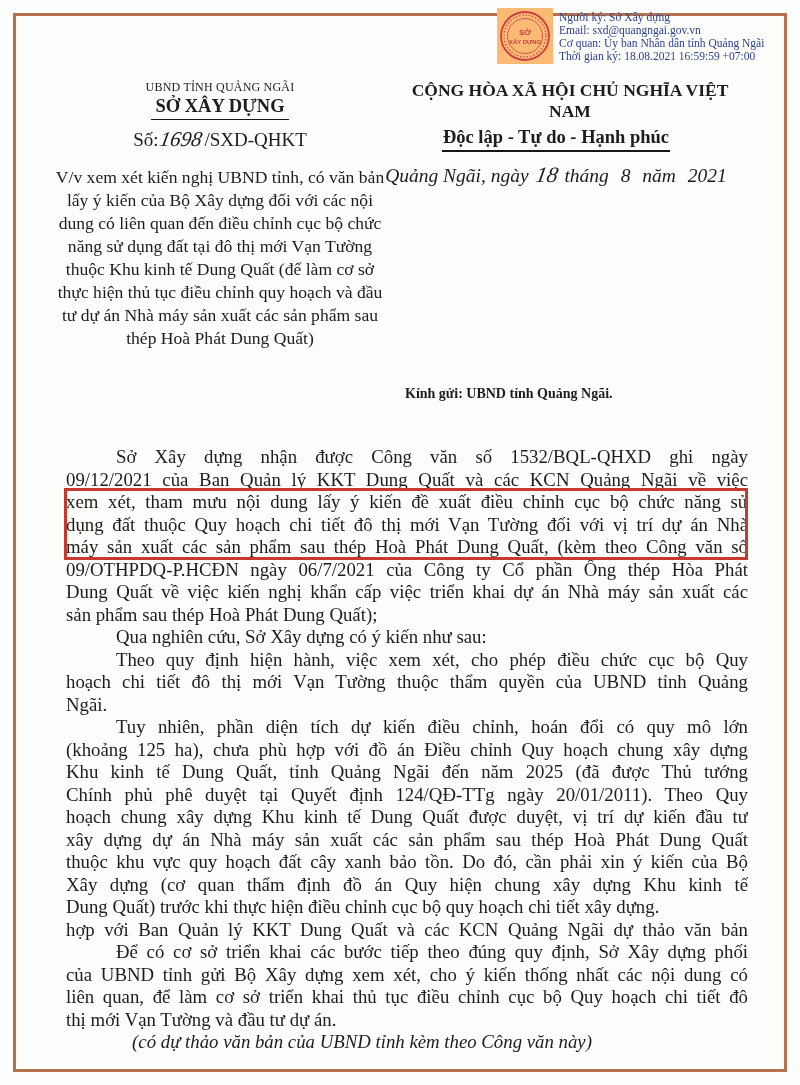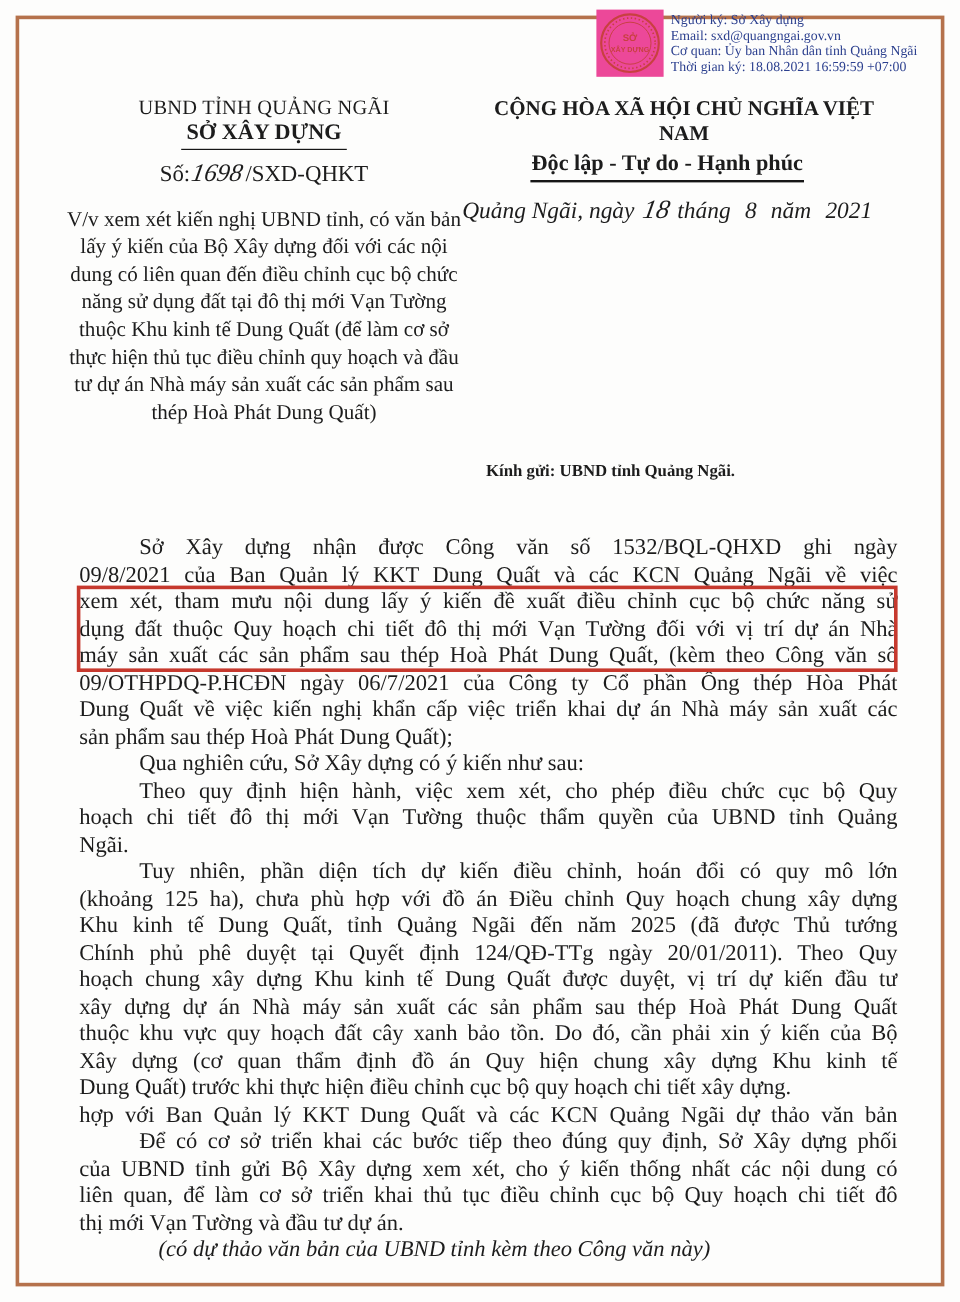--- a/index.html
+++ b/index.html
@@ -3,26 +3,26 @@
 <meta charset="utf-8">
 <style>
   html,body{margin:0;padding:0;background:#ffffff;}
   .page{position:relative;width:800px;height:1085px;background:#fdfdfc;overflow:hidden;
         font-family:"Liberation Serif","DejaVu Serif",serif;color:#1c1c1c;}
   .page-border{position:absolute;left:13px;top:13px;right:13px;bottom:13px;
         border:3px solid #b5724c;pointer-events:none;}
 
   
   .sig{position:absolute;left:497px;top:8px;display:flex;}
-  .seal-wrap{width:56px;height:56px;background:#ec4899;display:flex;align-items:center;justify-content:center;}
+  .seal-wrap{width:56px;height:56px;background:#fdba74;display:flex;align-items:center;justify-content:center;}
   .sig-lines{margin-left:6px;padding-top:3px;font-size:11.5px;line-height:13px;color:#2b3f8e;white-space:nowrap;}
 
   
   .hdr-left{position:absolute;left:50px;top:80px;width:340px;text-align:center;}
-  .hdr-left .parent{font-size:17px;letter-spacing:.2px;}
+  .hdr-left .parent{font-size:12px;letter-spacing:.2px;}
   .hdr-left .org{margin-top:1px;font-size:18.5px;font-weight:bold;}
   .u{border-bottom:1.5px solid #161616;padding:0 4px 3px 4px;}
   .docno{margin-top:10px;font-size:19px;}
   .hand{display:inline-block;font-style:italic;transform:skewX(-10deg);font-size:21px;padding:0 2px;}
   .subject{margin-top:14px;font-size:17.6px;line-height:23px;}
 
   .hdr-right{position:absolute;left:372px;top:80px;width:368px;text-align:center;}
   .hdr-right .nat{font-size:17.5px;font-weight:bold;margin-left:28px;}
   .hdr-right .motto{margin-top:5px;font-size:18.5px;font-weight:bold;}
   .u2{border-bottom:2px solid #161616;padding:0 1px 3px 1px;}
@@ -89,21 +89,21 @@
       <span class="sp">tháng 8 năm 2021</span>
     </div>
   </div>
 
   <div class="recipient">Kính gửi: UBND tỉnh Quảng Ngãi.</div>
 
   <div class="body-text">
 
       <div class="line first">Sở Xây dựng nhận được Công văn số 1532/BQL-QHXD ghi ngày</div>
 
-      <div class="line">09/8/2021 của Ban Quản lý KKT Dung Quất và các KCN Quảng Ngãi về việc</div>
+      <div class="line">09/12/2021 của Ban Quản lý KKT Dung Quất và các KCN Quảng Ngãi về việc</div>
 
       <div class="line">xem xét, tham mưu nội dung lấy ý kiến đề xuất điều chỉnh cục bộ chức năng sử</div>
 
       <div class="line">dụng đất thuộc Quy hoạch chi tiết đô thị mới Vạn Tường đối với vị trí dự án Nhà</div>
 
       <div class="line">máy sản xuất các sản phẩm sau thép Hoà Phát Dung Quất, (kèm theo Công văn số</div>
 
       <div class="line">09/OTHPDQ-P.HCĐN ngày 06/7/2021 của Công ty Cổ phần Ống thép Hòa Phát</div>
 
       <div class="line">Dung Quất về việc kiến nghị khẩn cấp việc triển khai dự án Nhà máy sản xuất các</div>

